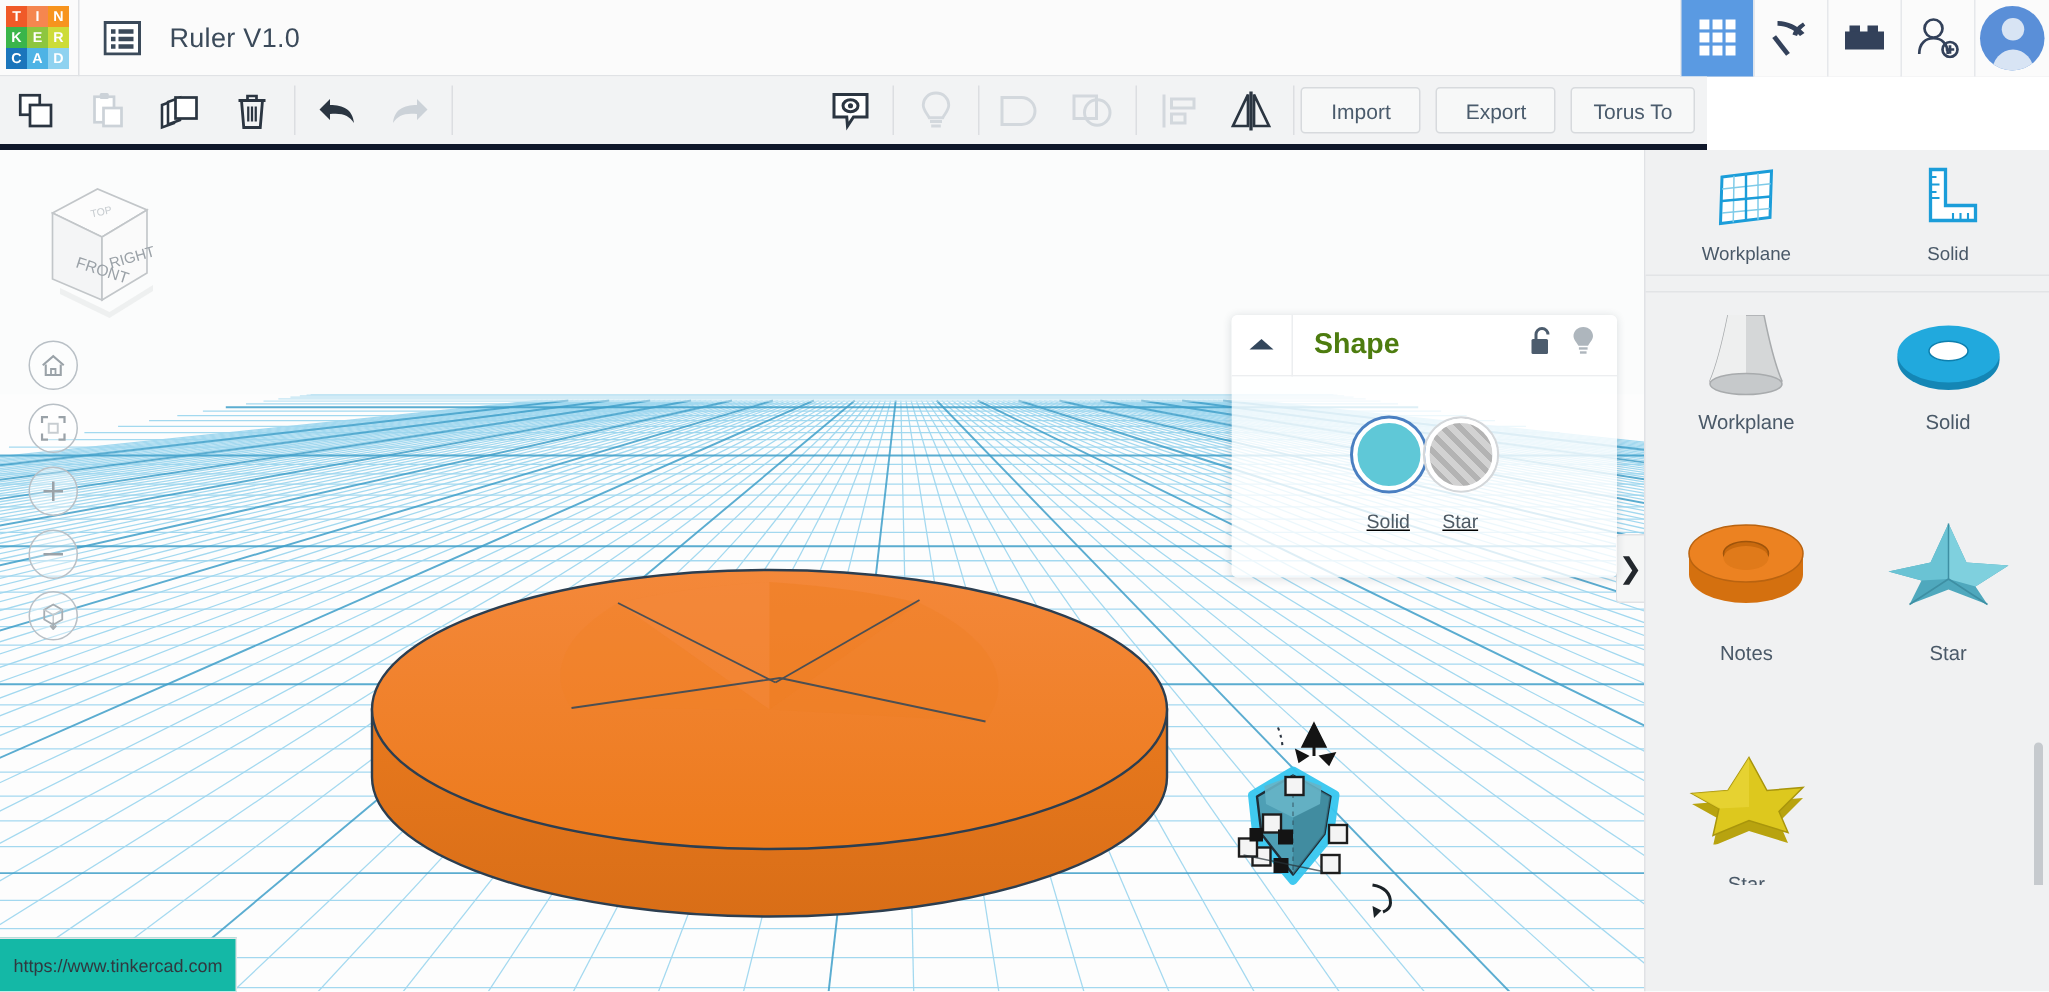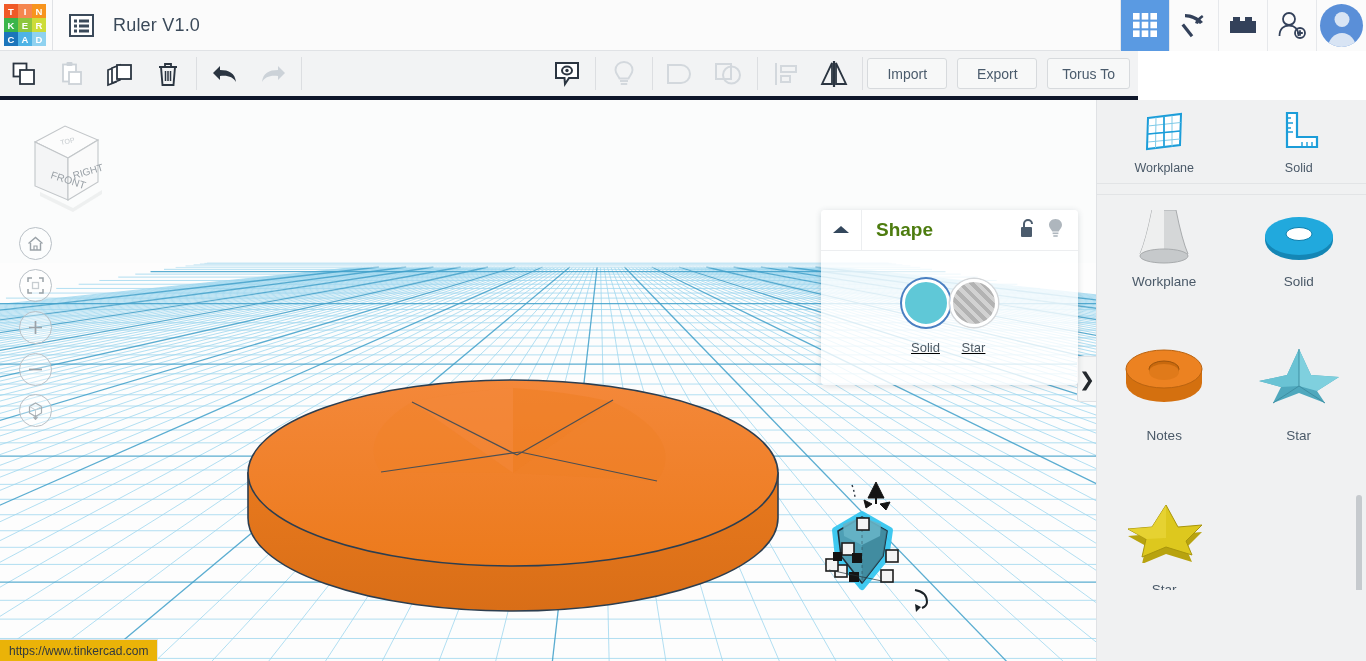--- a/index.html
+++ b/index.html
@@ -170,22 +170,22 @@
   }
   .shape-cell .thumb { height: 96px; display:flex; align-items:center; justify-content:center; }
   .shape-cell .cap { font-size: 13.5px; color: #4a5968; margin-top: 6px; }
   .sb-scrollbar {
     position: absolute; right: 4px; top: 300px; width: 6px; height: 110px;
     background: #c6cace; border-radius: 3px;
   }
 
   
   .statusbar {
-    position: absolute; left: 0; bottom: 0; height: 22px;
-    background: #eab308; border-top: 1px solid #e2e4e6; border-right: 1px solid #e2e4e6;
+    position: absolute; left: 0; bottom: 0; height: 36px;
+    background: #14b8a6; border-top: 1px solid #e2e4e6; border-right: 1px solid #e2e4e6;
     padding: 0 9px; display: flex; align-items: center;
     font-size: 12px; color: #31383f;
   }
 </style>
 </head>
 <body>
 
 <div id="app">
 
   <div class="topbar">

